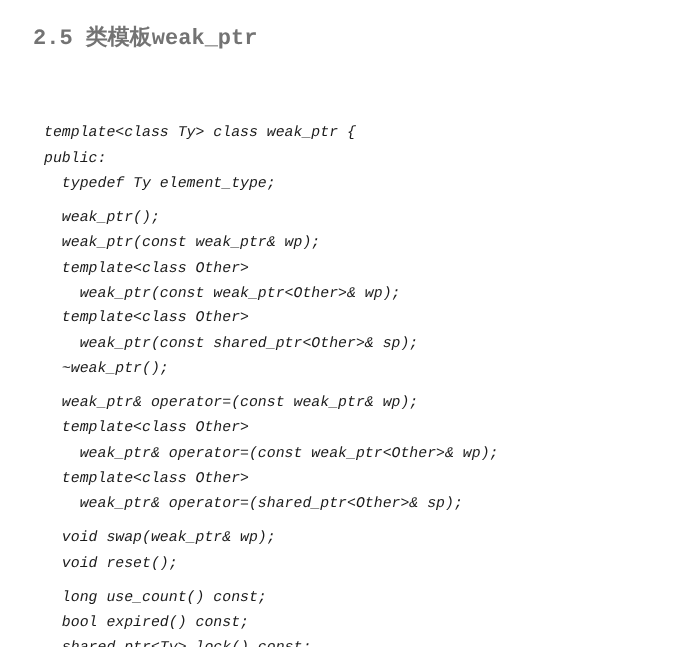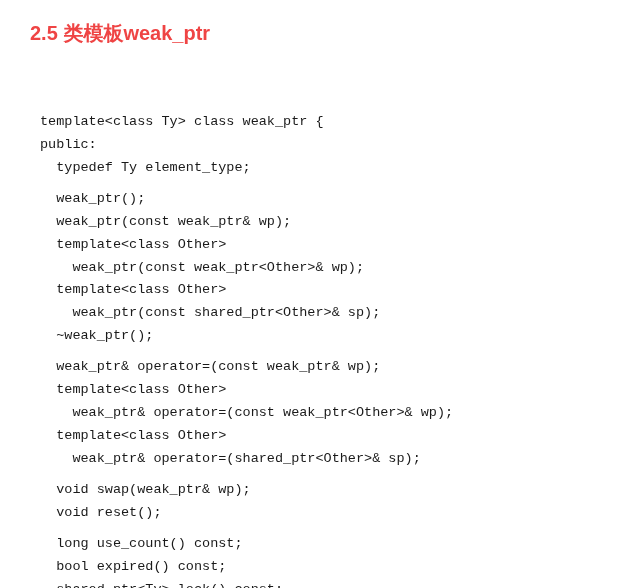--- a/index.html
+++ b/index.html
@@ -14,35 +14,36 @@
       width: 626px;
       min-height: 588px;
       padding: 20px 30px;
       color: #1a1a1a;
     }
 
     .section-heading {
       font-size: 20px;
       font-weight: bold;
       margin-bottom: 18px;
-      font-family: Liberation Sans, sans-serif;
-      color: #ef4444;
+      font-family: Liberation Mono, monospace;
+      color: #737373;
     }
 
     .code-block {
       font-family: 'Courier New', Courier, monospace;
       font-size: 13.5px;
       line-height: 1.7;
       margin-left: 10px;
       color: #1a1a1a;
       white-space: pre;
     }
 
     .code-line {
       display: block;
+      font-style: italic;
     }
 
     .blank {
       display: block;
       height: 8px;
     }
   </style>
 </head>
 <body>
 

